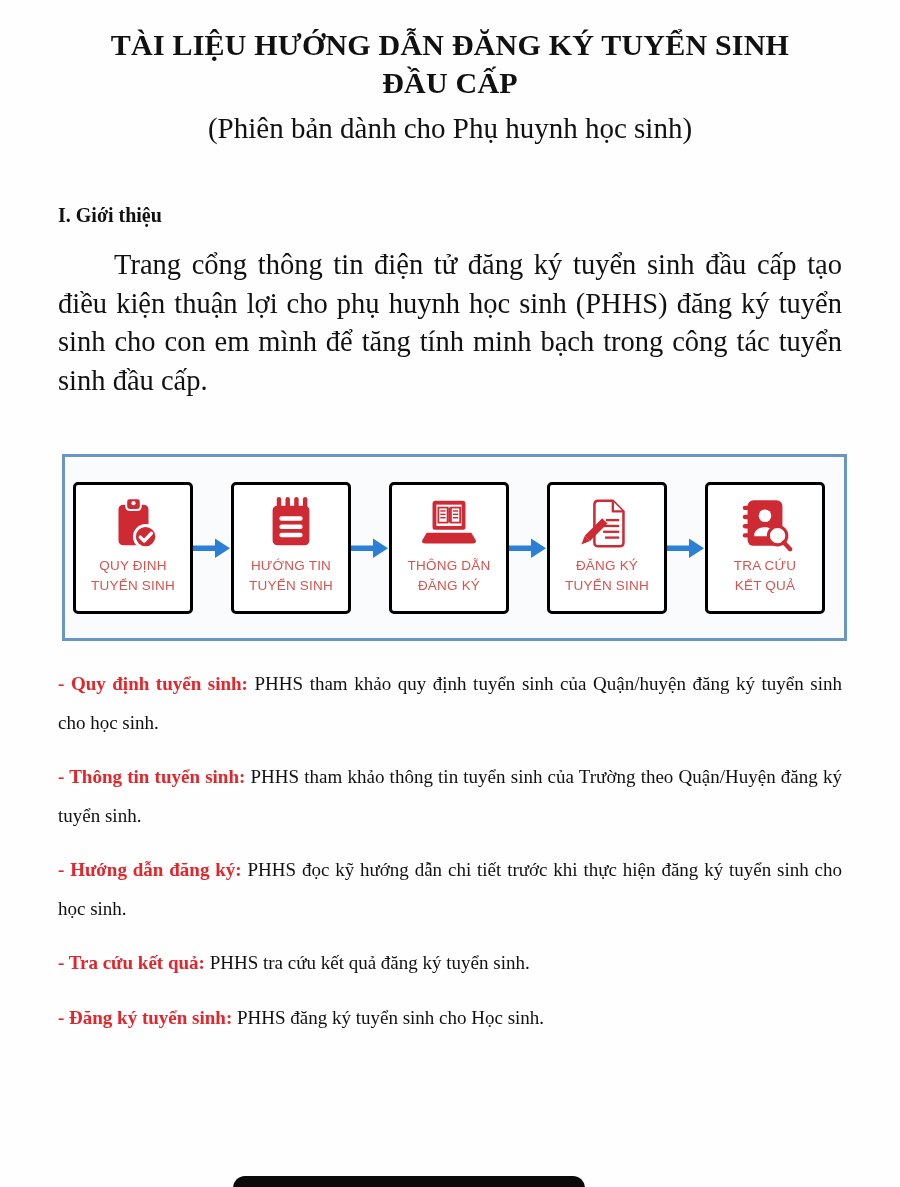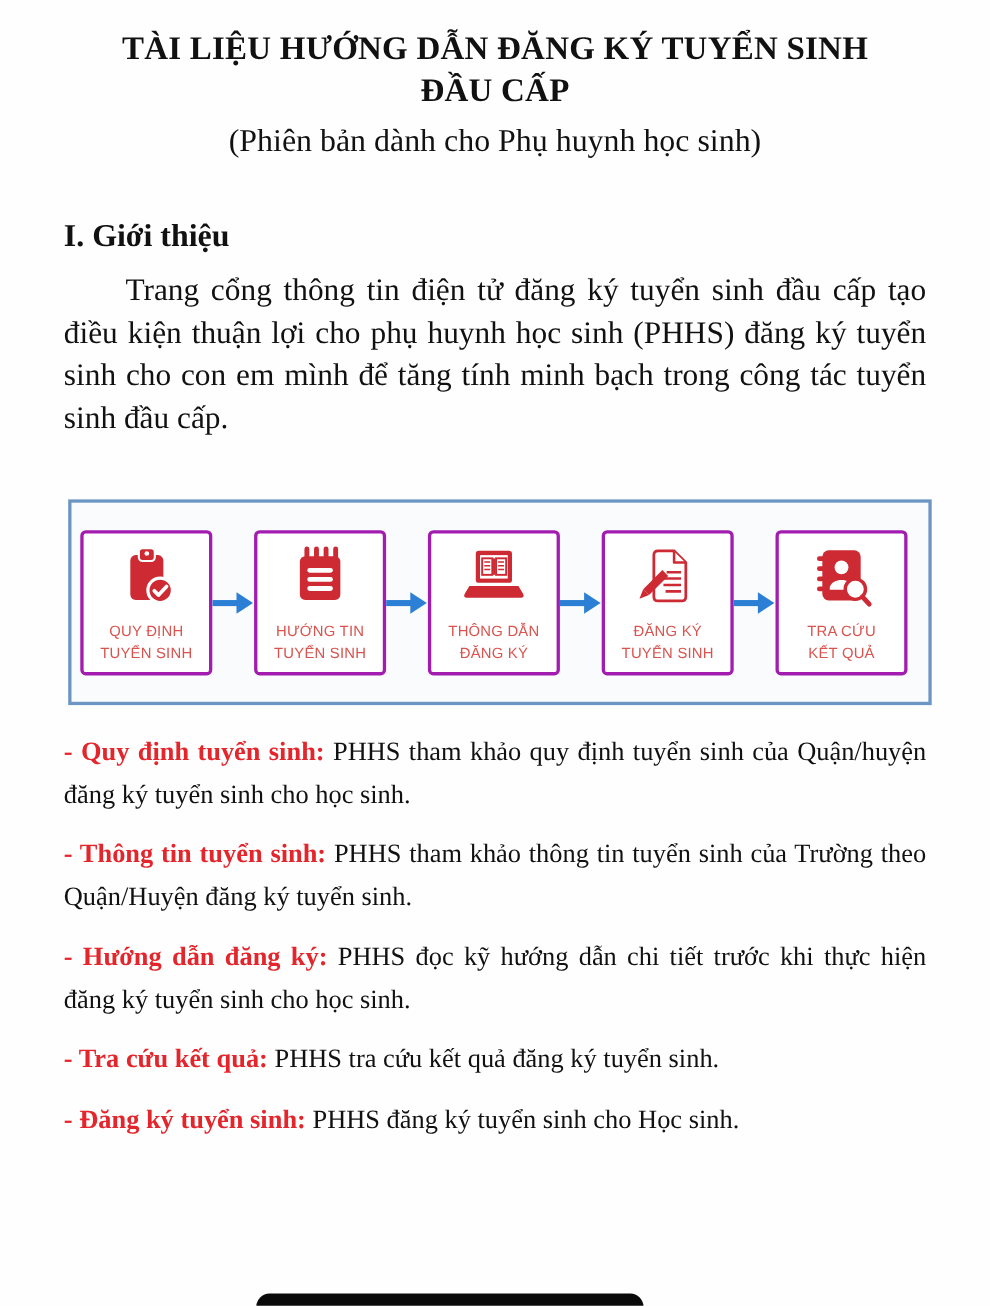--- a/index.html
+++ b/index.html
@@ -13,21 +13,21 @@
 
   .doc-title {
     font-size:30px; font-weight:bold; text-align:center; line-height:38px;
     letter-spacing:.2px;
   }
   .doc-subtitle {
     font-size:29px; font-weight:normal; text-align:center; line-height:38px;
     margin-top:7px;
   }
   .section-heading {
-    font-size:29px; font-weight:bold; line-height:36px;
+    font-size:20px; font-weight:bold; line-height:36px;
   }
   #intro-heading { margin-top:50px; }
   .intro-paragraph {
     margin-top:13px;
     font-size:28.5px; line-height:38.5px; text-align:justify;
     text-indent:56px;
   }
   #process-heading { margin-top:37px; }
 
   
@@ -35,37 +35,37 @@
     margin:54px 0 0 4px;
     width:785px; height:187px;
     border:3px solid #6b96c4;
     background:#fafbfc;
     display:flex; align-items:center;
     padding:0 19px 0 8px;
   }
   .step-box {
     width:120px; height:132px; flex:0 0 120px;
     background:#ffffff;
-    border:3px solid #a21caf; border-radius:5px;
+    border:3px solid #000000; border-radius:5px;
     display:flex; flex-direction:column; align-items:center;
-    justify-content:space-between;
+    justify-content:flex-start;
     padding:9px 2px 7px 2px;
   }
   .step-icon { display:block; height:62px; }
   .step-label {
     font-family:"Liberation Sans","DejaVu Sans",sans-serif;
     font-size:13.5px; line-height:20px; text-align:center;
     color:#d9534f; font-weight:400; letter-spacing:.2px;
   }
   .flow-arrow { flex:0 0 38px; display:flex; justify-content:center; align-items:center; }
 
   
   .bullets { margin-top:24px; }
   .bullet {
-    font-size:24px; line-height:38.5px; text-align:justify;
+    font-size:19px; line-height:38.5px; text-align:justify;
     margin-bottom:16px;
   }
   .bullet .lead { color:#e4252b; font-weight:bold; }
 
   
   .cutoff-black-panel {
     position:absolute; left:233px; top:1176px;
     width:352px; height:30px;
     background:#0a0a0a;
     border-radius:12px 12px 0 0;

